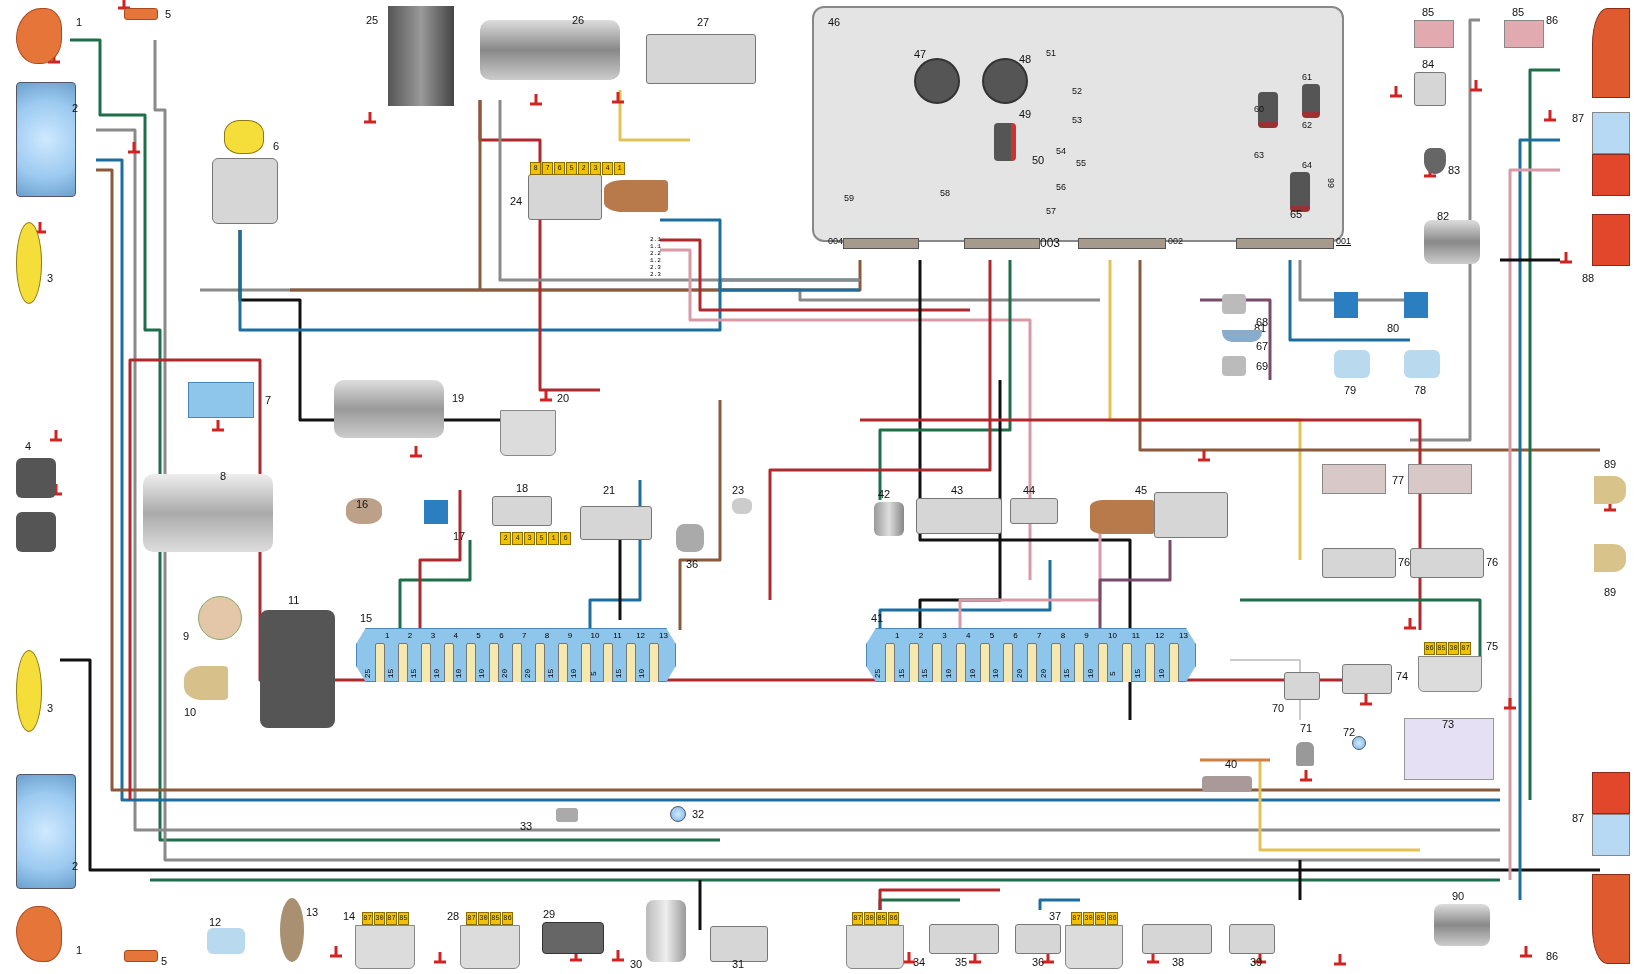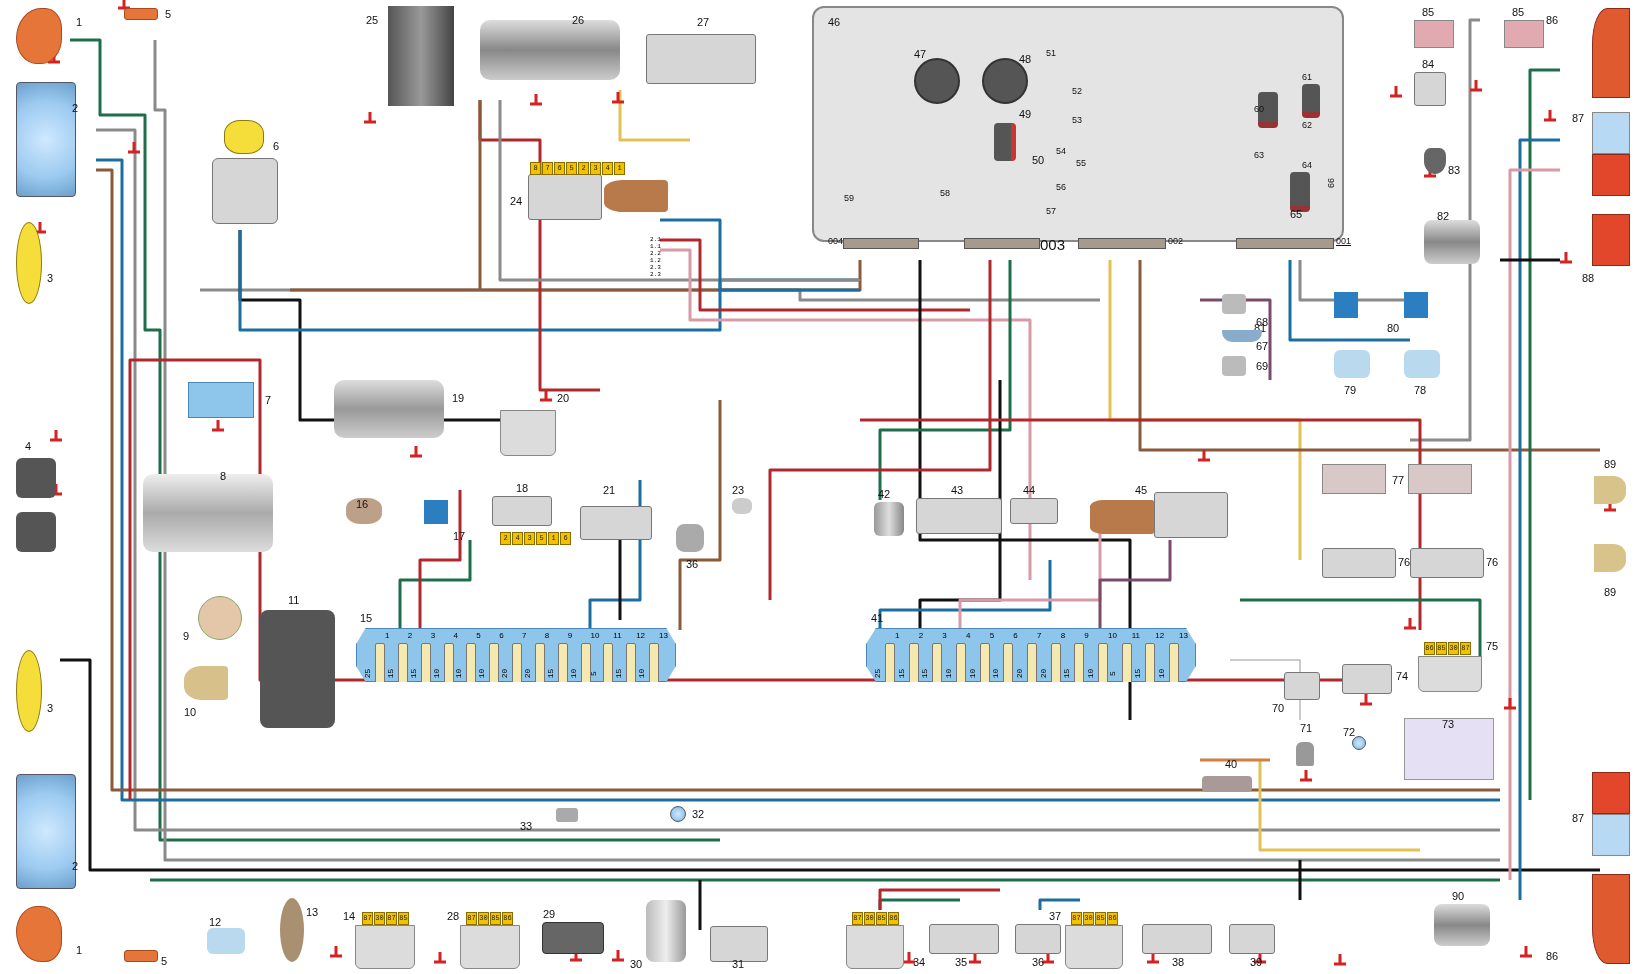--- a/index.html
+++ b/index.html
@@ -144,21 +144,21 @@
   <span class="lbl" style="left:488px;top:112px;font-size:9px;">62</span>
   <span class="lbl" style="left:440px;top:142px;font-size:9px;">63</span>
   <div class="comp" style="left:476px;top:164px;width:20px;height:40px;background:#555;border-radius:4px;border-bottom:6px solid #933;"></div>
   <span class="lbl" style="left:488px;top:152px;font-size:9px;">64</span>
   <span class="lbl" style="left:476px;top:200px;font-size:11px;">65</span>
   <span class="lbl" style="left:512px;top:170px;font-size:9px;transform:rotate(-90deg);">66</span>
 </div>
 <div class="conn-strip" style="left:843px;top:238px;width:74px;"></div>
 <span class="lbl" style="left:828px;top:236px;font-size:9px;">004</span>
 <div class="conn-strip" style="left:964px;top:238px;width:74px;"></div>
-<span class="lbl" style="left:1040px;top:236px;font-size:15px;">003</span>
+<span class="lbl" style="left:1040px;top:236px;font-size:12px;">003</span>
 <div class="conn-strip" style="left:1078px;top:238px;width:86px;"></div>
 <span class="lbl" style="left:1168px;top:236px;font-size:9px;">002</span>
 <div class="conn-strip" style="left:1236px;top:238px;width:96px;"></div>
 <span class="lbl" style="left:1336px;top:236px;font-size:9px;text-decoration:underline;">001</span>
 
 <div class="comp fuse-block" style="left:356px;top:628px;width:320px;height:54px;" id="fb15">
     <div class="fuse" style="left: 18px;"></div>
     <span class="fuse-num" style="left: 28px;">1</span>
     <span class="fuse-rating" style="left: 6px;">25</span>
     <div class="fuse" style="left: 40.8333px;"></div>

